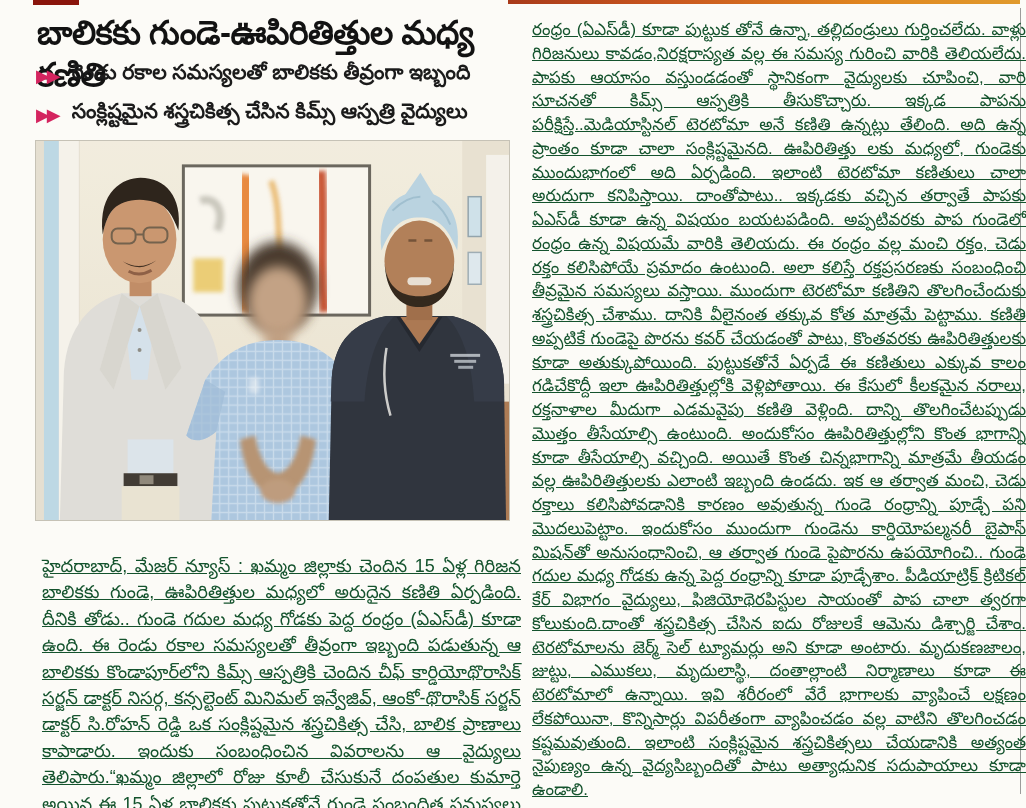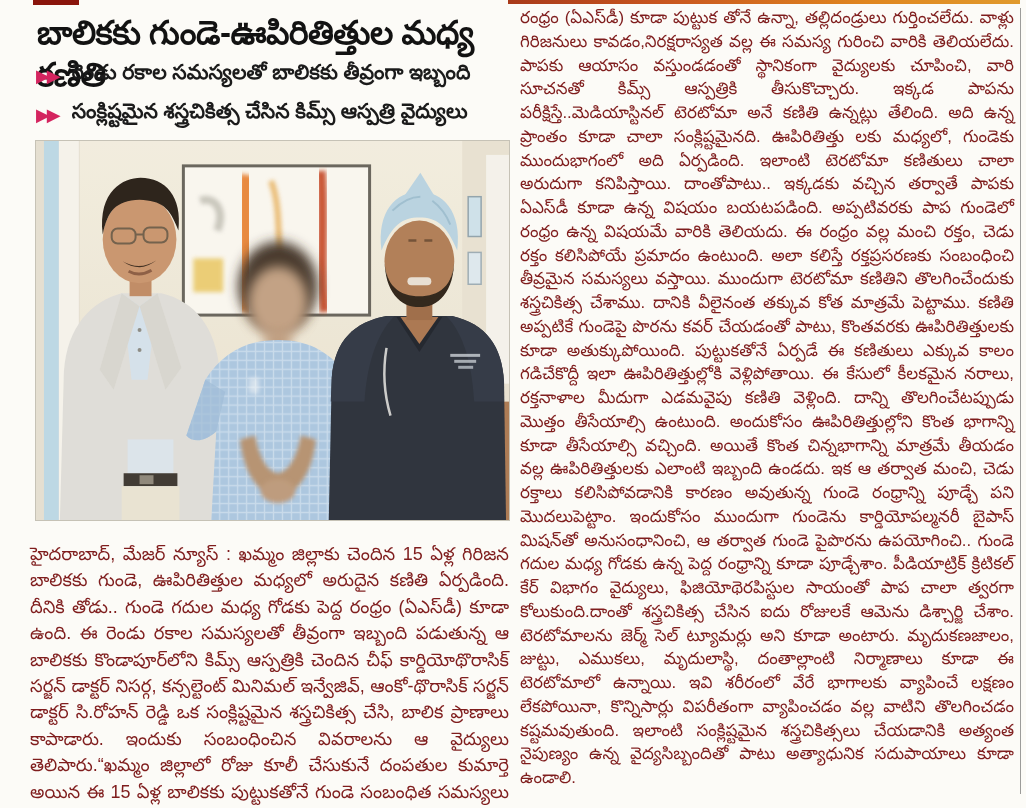--- a/index.html
+++ b/index.html
@@ -29,22 +29,23 @@
   .bullet-2{top:99px;}
   .arrows{color:#d4245f;font-size:18px;letter-spacing:-3px;padding-right:3px;transform:translateY(1px);}
 
   .photo{
     position:absolute;left:35px;top:140px;width:475px;height:381px;
     border:1px solid #c6c2b6;box-sizing:border-box;background:#efe9da;
   }
   .photo svg{display:block;width:100%;height:100%;}
 
   .body-text{
-    margin:0;text-align:justify;color:#7f1d1d;
+    margin:12px;text-align:justify;color:#14532d;
     text-rendering:optimizeLegibility;
+    text-decoration:underline;
   }
   .left-body{
     position:absolute;left:30px;top:541px;width:479px;
     font-size:18px;line-height:26.4px;
   }
   .right-body{
     position:absolute;left:520px;top:6px;width:494px;
     font-size:16.8px;line-height:23.75px;
   }
 </style>

